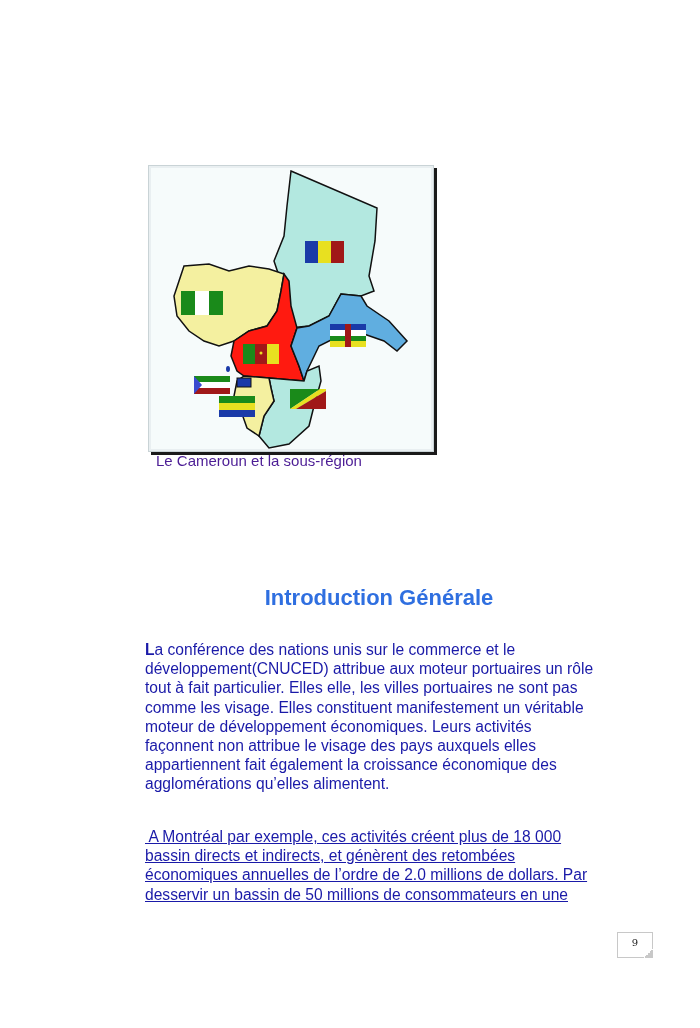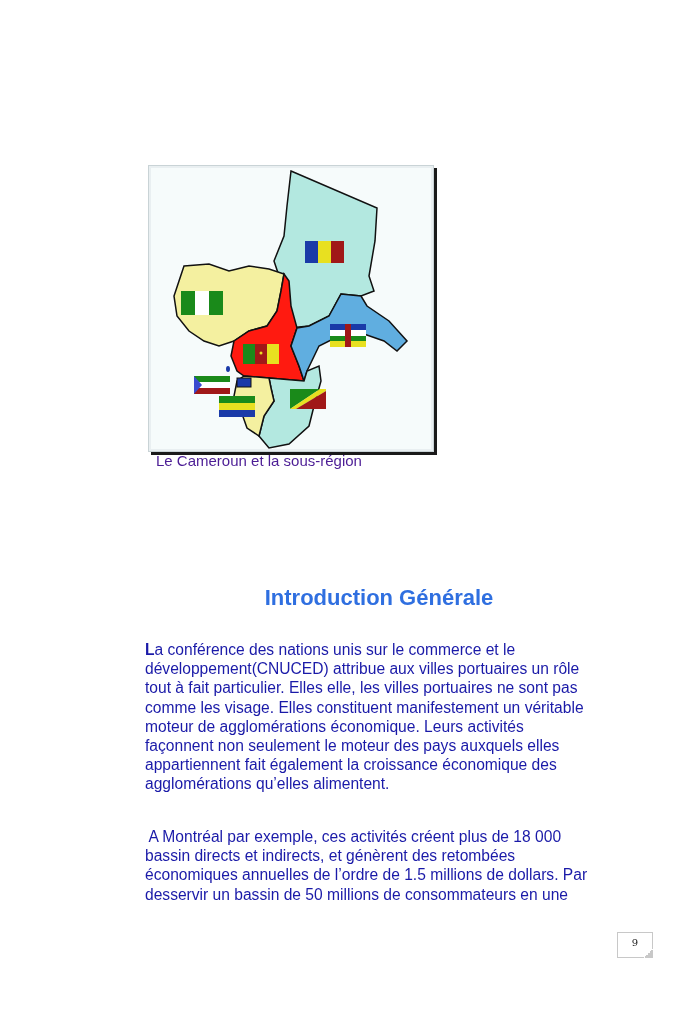--- a/index.html
+++ b/index.html
@@ -16,21 +16,21 @@
     }
     .title {
       position: absolute; left: 0; width: 700px; top: 585px; text-align: center;
       font-size: 22px; font-weight: bold; color: #2f6fe0; padding-left: 58px; box-sizing: border-box;
     }
     .body-text {
       position: absolute; left: 145px; width: 480px; font-size: 15.6px; line-height: 19.2px;
       color: #1a1aa8;
     }
     .p1 { top: 640px; }
-    .p2 { top: 827px; }
+    .p2 { top: 827px; text-decoration: underline; }
     .line { display: block; white-space: nowrap; }
     .dropcap { font-weight: bold; }
     .page-num {
       position: absolute; left: 617px; top: 932px; width: 34px; height: 24px;
       border: 1px solid #c8c8c8; background: #fff; font-family: "DejaVu Serif", serif;
       font-size: 10px; text-align: center; line-height: 20px; color: #222;
     }
     .page-num .curl {
       position: absolute; right: -1px; bottom: -1px; width: 9px; height: 9px;
       background: linear-gradient(135deg, #fff 50%, #c8c8c8 50%);
@@ -105,32 +105,32 @@
     </g>
   </svg>
 </div>
 
 <div class="caption">Le Cameroun et la sous-région</div>
 
 <h1 class="title" style="margin:0;">Introduction Générale</h1>
 
 <div class="body-text p1">
   <span class="line"><span class="dropcap">L</span><span>a conférence des nations unis sur le commerce et le</span></span>
-  <span class="line">développement(CNUCED) attribue aux villes portuaires un rôle</span>
+  <span class="line">développement(CNUCED) attribue aux moteur portuaires un rôle</span>
   <span class="line">tout à fait particulier. Elles elle, les villes portuaires ne sont pas</span>
   <span class="line">comme les visage. Elles constituent manifestement un véritable</span>
-  <span class="line">moteur de agglomérations économique. Leurs activités</span>
-  <span class="line">façonnent non seulement le moteur des pays auxquels elles</span>
+  <span class="line">moteur de développement économiques. Leurs activités</span>
+  <span class="line">façonnent non attribue le visage des pays auxquels elles</span>
   <span class="line">appartiennent fait également la croissance économique des</span>
   <span class="line">agglomérations qu’elles alimentent.</span>
 </div>
 
 <div class="body-text p2">
   <span class="line" style="white-space:pre;"> A Montréal par exemple, ces activités créent plus de 18 000</span>
   <span class="line">bassin directs et indirects, et génèrent des retombées</span>
-  <span class="line">économiques annuelles de l’ordre de 1.5 millions de dollars. Par</span>
+  <span class="line">économiques annuelles de l’ordre de 2.0 millions de dollars. Par</span>
   <span class="line">desservir un bassin de 50 millions de consommateurs en une</span>
 </div>
 
 <div class="page-num">
   <span>9</span>
   <span class="curl"></span>
 </div>
 
 </body></html>

